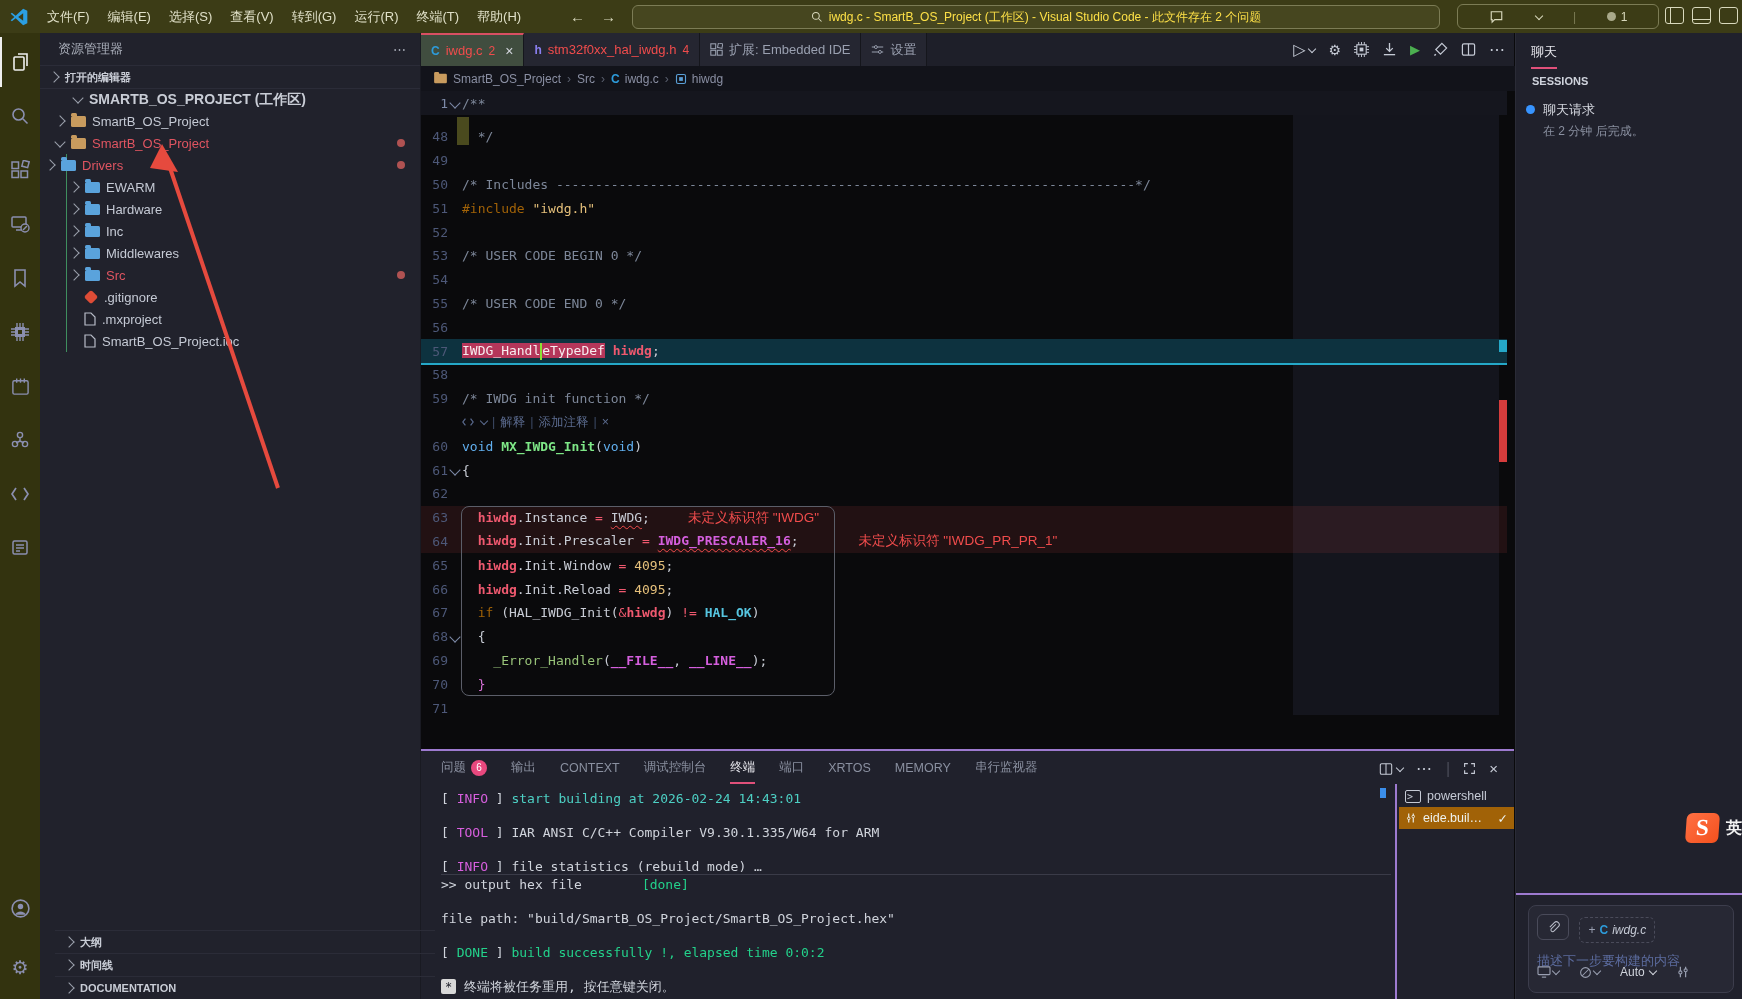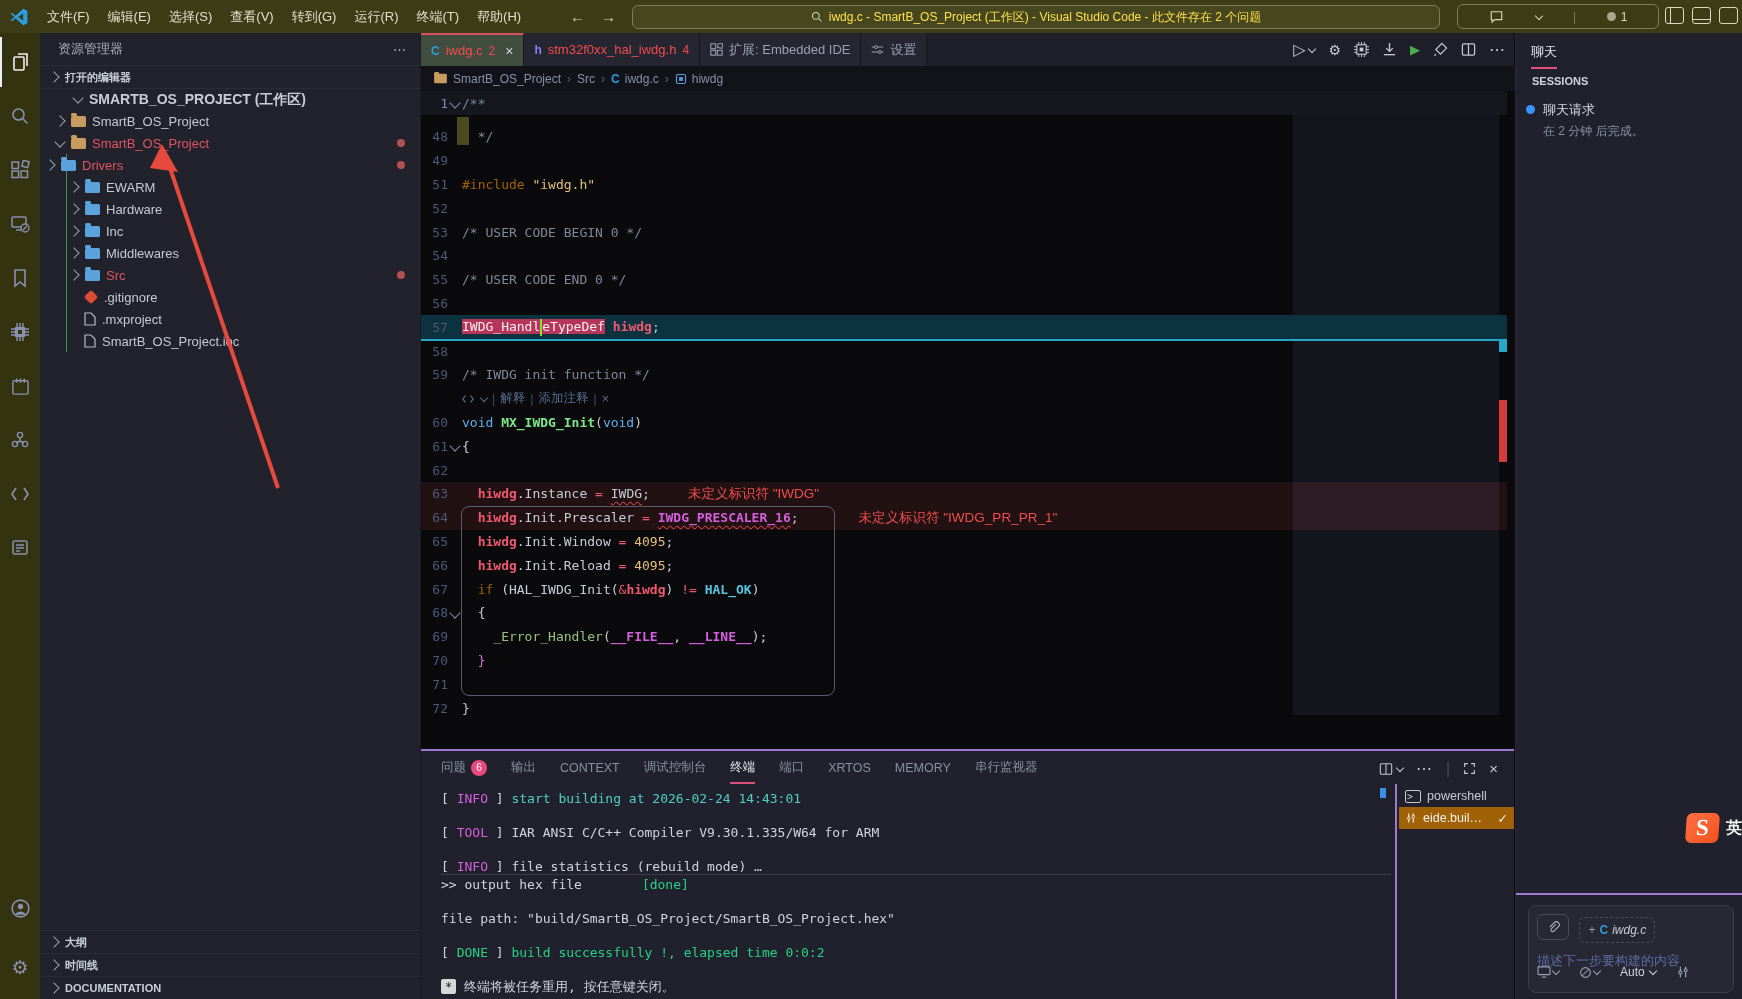--- a/index.html
+++ b/index.html
@@ -39,21 +39,21 @@
   .tree{position:relative;}
   .tree-row{height:22px;display:flex;align-items:center;font-size:13px;color:#c5cad5;position:relative;}
   .tree-row .lbl{margin-left:6px;white-space:nowrap;}
   .tree-row.red .lbl{color:#e05561;}
   .folder{width:15px;height:11px;background:#5aa3dc;border-radius:1.5px;position:relative;flex:0 0 auto;}
   .folder::before{content:"";position:absolute;left:0;top:-2.5px;width:6px;height:3px;background:inherit;border-radius:1.5px 1.5px 0 0;}
   .folder.proj{background:#c89b5e;}
   .git-ic{width:10px;height:10px;background:#de4c36;transform:rotate(45deg);border-radius:2px;margin:0 2px;flex:0 0 auto;}
   .mod-dot{position:absolute;left:357px;top:7px;width:8px;height:8px;border-radius:50%;background:#b05252;}
   .indent-guide{position:absolute;left:26px;top:44px;width:1px;height:198px;background:#3f8f5f;}
-  #sb-bottom{position:absolute;left:0;bottom:0;width:380px;}
+  #sb-bottom{position:absolute;left:15px;bottom:0;width:380px;}
   
   #editor-col{left:420px;top:33px;width:1093px;height:966px;background:#0a0a0c;border-left:1px solid #191a22;}
   #tabbar{position:absolute;left:0;top:0;width:1093px;height:33px;background:#1e1f29;display:flex;}
   .tab{display:flex;align-items:center;gap:6px;padding:0 10px;font-size:13px;color:#9aa0b0;
        background:#252631;border-right:1px solid #15161c;height:33px;}
   .tab.active{background:#404d3f;border-top:2px solid #d94f63;height:31px;color:#e6e6e6;}
   .tab .fname.err{color:#f14c4c;}
   .tab .badge{color:#f14c4c;font-size:12px;}
   .tab .close{color:#d4d7df;margin-left:4px;font-size:14px;}
   .ficon{font-weight:bold;font-size:12px;}
@@ -467,20 +467,21 @@
 
     <div id="code">
       <div id="code-right-strip"></div>
       <div id="olive-block"></div>
       <div id="sugg-box"></div>
       <div class="ruler-mark" style="left:1078px;top:225px;height:12px;background:#25a8c8;"></div>
       <div class="ruler-mark" style="left:1078px;top:285px;height:62px;background:#d63c3c;"></div>
       <div id="code-lines">
           <div class="code-row"><span class="gut">48</span><span class="foldslot"></span><span class="src"><span class="c-com" style="">  */</span></span></div>
           <div class="code-row"><span class="gut">49</span><span class="foldslot"></span><span class="src"></span></div>
+          <div class="code-row"><span class="gut">50</span><span class="foldslot"></span><span class="src"><span class="c-com" style="">/* Includes --------------------------------------------------------------------------*/</span></span></div>
           <div class="code-row"><span class="gut">51</span><span class="foldslot"></span><span class="src"><span class="c-kwg" style="">#include</span><span class="c-pln" style=""> </span><span class="c-str" style="">"iwdg.h"</span></span></div>
           <div class="code-row"><span class="gut">52</span><span class="foldslot"></span><span class="src"></span></div>
           <div class="code-row"><span class="gut">53</span><span class="foldslot"></span><span class="src"><span class="c-com" style="">/* USER CODE BEGIN 0 */</span></span></div>
           <div class="code-row"><span class="gut">54</span><span class="foldslot"></span><span class="src"></span></div>
           <div class="code-row"><span class="gut">55</span><span class="foldslot"></span><span class="src"><span class="c-com" style="">/* USER CODE END 0 */</span></span></div>
           <div class="code-row"><span class="gut">56</span><span class="foldslot"></span><span class="src"></span></div>
           <div class="code-row cur"><span class="gut">57</span><span class="foldslot"></span><span class="src"><span class="c-sym" style="">IWDG_Handl</span><span class="caret"></span><span class="c-sym" style="">eTypeDef</span><span class="c-pln" style=""> </span><span class="c-varb" style="">hiwdg</span><span class="c-pln" style="">;</span></span></div>
           <div class="code-row"><span class="gut">58</span><span class="foldslot"></span><span class="src"></span></div>
           <div class="code-row"><span class="gut">59</span><span class="foldslot"></span><span class="src"><span class="c-com" style="">/* IWDG init function */</span></span></div>
           <div class="code-row"><span class="gut"></span><span class="foldslot"></span><span class="inline-widget"><svg width="12" height="10" viewBox="0 0 14 10">

